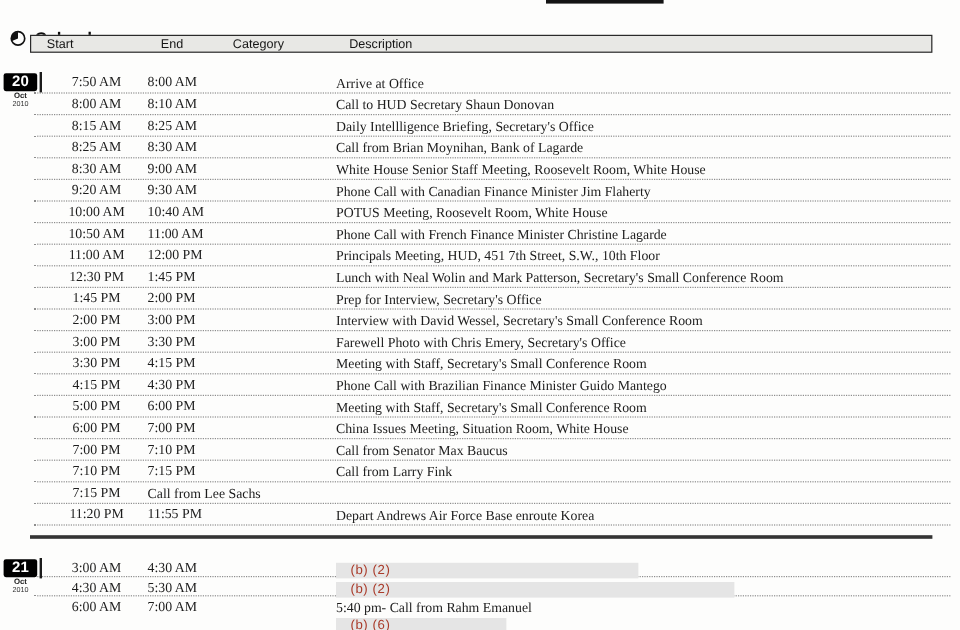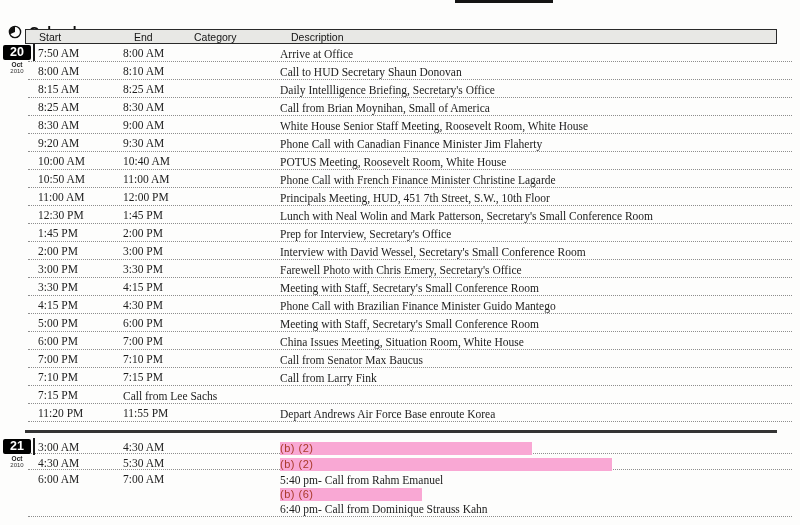--- a/index.html
+++ b/index.html
@@ -29,21 +29,21 @@
     box-sizing:border-box;
     position:relative;
   }
   .thead span { position:absolute; top:1px; font-size:10.5px; color:#151515; }
   .col-start { left:13px; }
   .col-end { left:108px; }
   .col-category { left:168px; }
   .col-description { left:265px; }
 
   
-  .day-section { position:relative; padding-left:28px; }
+  .day-section { position:relative; padding-left:28px;margin-top:16px; }
   .day-badge { position:absolute; left:3px; top:1px; width:28px; text-align:center; }
   .badge-num {
     display:block; background:#000; color:#fff;
     font-weight:bold; font-size:12.5px; line-height:15px;
     border-radius:2px;
   }
   .badge-month { display:block; font-size:6.5px; font-weight:bold; color:#222; margin-top:1px; line-height:7px; }
   .badge-year { display:block; font-size:6px; color:#333; line-height:6px; }
   .badge-tick { position:absolute; left:33px; top:0; width:2px; height:17px; background:#1c1c1c; }
 
@@ -51,30 +51,30 @@
   .event-row {
     display:flex; align-items:flex-start;
     width:764px; box-sizing:border-box;
     border-bottom:1px dotted #8d8d8d;
     padding-top:3px;
     font-family:"Liberation Serif", serif;
     font-size:11.5px; color:#1c1c1c;
   }
   .day-rows-20 .event-row { height:18px; }
   .day-rows-21 .event-row.single { height:16px; }
-  .cell-start { flex:0 0 95px; padding-left:10px; box-sizing:border-box; white-space:nowrap; }
+  .cell-start { flex:0 0 95px; padding-left:10px; box-sizing:border-box; white-space:nowrap;text-align:center; }
   .cell-end   { flex:0 0 157px; white-space:nowrap; }
   .cell-desc  { flex:1; min-width:0; }
   .desc-line  { line-height:14px; white-space:nowrap; overflow:hidden; }
 
   
   .redaction-bar {
-    background:#f9a8d4; height:13px; margin:1px 0;
+    background:#e5e5e5; height:13px; margin:1px 0;
     display:flex; align-items:center;
-    padding-left:0; box-sizing:border-box;
+    padding-left:12px; box-sizing:border-box;
   }
   .redaction-label {
     color:#a93b2a; font-family:"Liberation Sans", sans-serif;
     font-size:11px; line-height:11px; letter-spacing:.5px;
   }
 
   
   .section-divider { height:3px; background:#343434; width:752px; margin:8px 0 5px 25px; }
 </style>
 </head>
@@ -125,21 +125,21 @@
           <span class="cell-start">8:15 AM</span>
           <span class="cell-end">8:25 AM</span>
           <span class="cell-desc">
             <div class="desc-line">Daily Intellligence Briefing, Secretary's Office</div>
           </span>
         </div>
         <div class="event-row single">
           <span class="cell-start">8:25 AM</span>
           <span class="cell-end">8:30 AM</span>
           <span class="cell-desc">
-            <div class="desc-line">Call from Brian Moynihan, Small of America</div>
+            <div class="desc-line">Call from Brian Moynihan, Bank of Lagarde</div>
           </span>
         </div>
         <div class="event-row single">
           <span class="cell-start">8:30 AM</span>
           <span class="cell-end">9:00 AM</span>
           <span class="cell-desc">
             <div class="desc-line">White House Senior Staff Meeting, Roosevelt Room, White House</div>
           </span>
         </div>
         <div class="event-row single">

